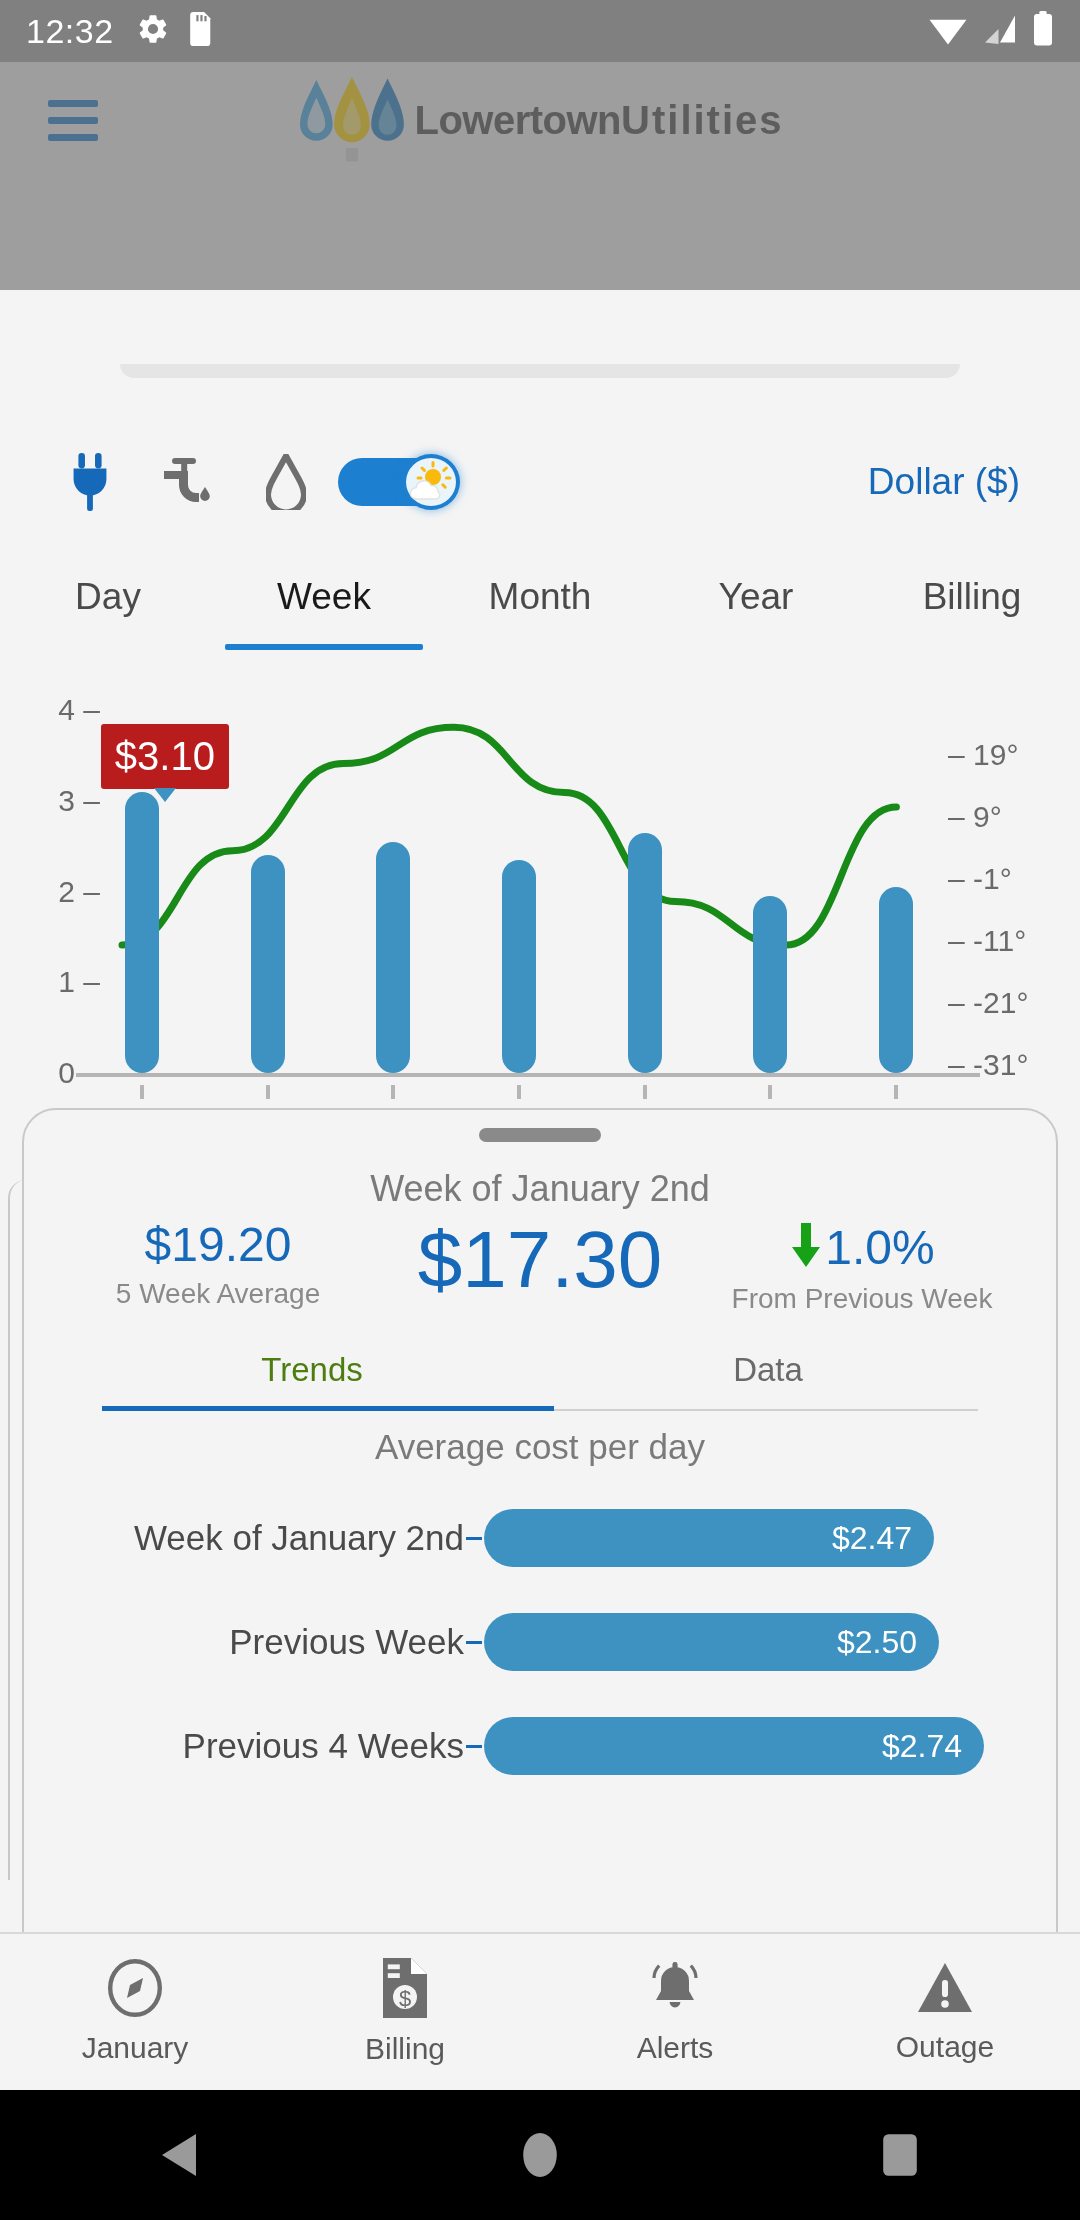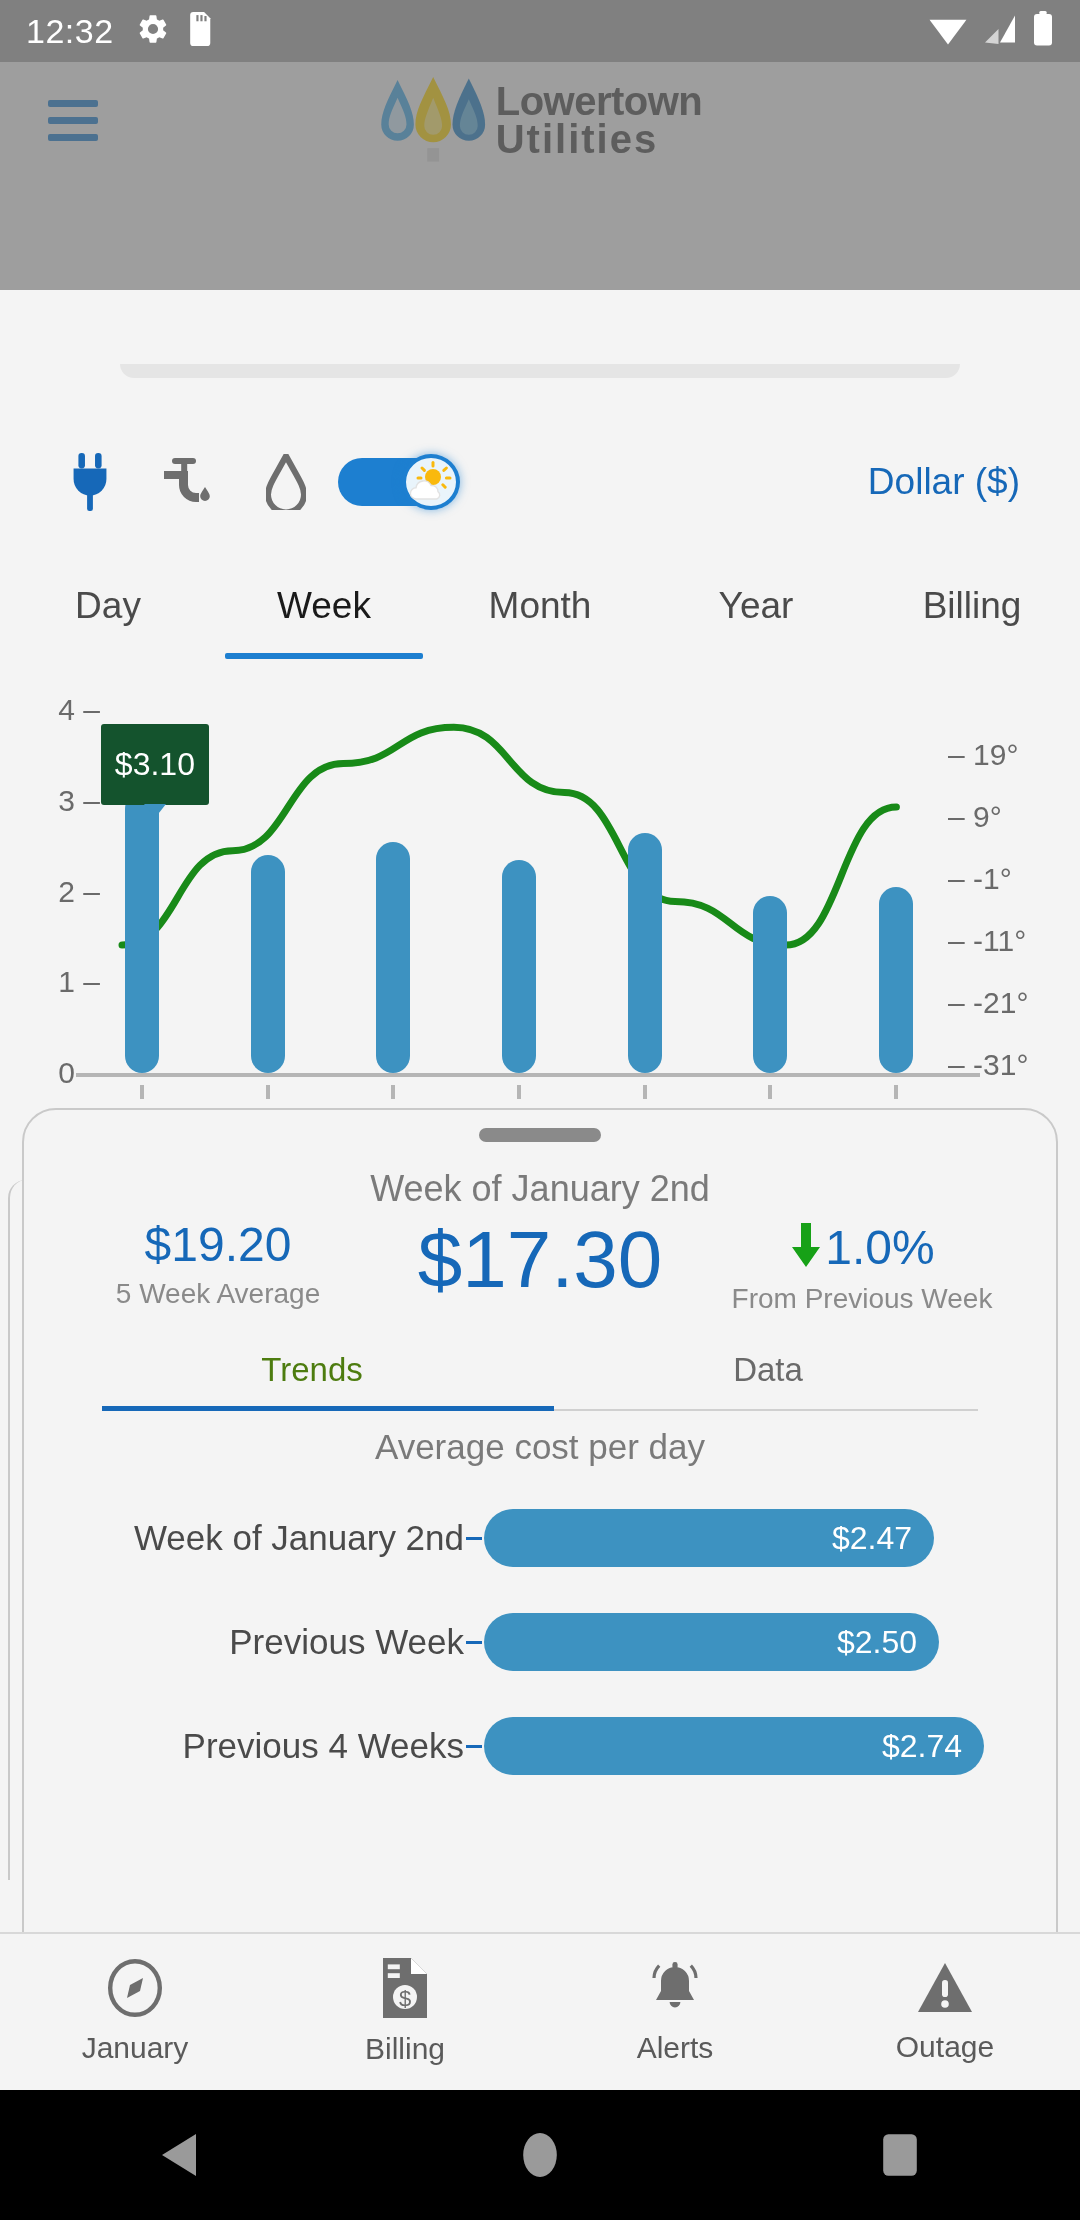--- a/index.html
+++ b/index.html
@@ -25,21 +25,21 @@
 
   
   .appbar {
     position: absolute; top: 62px; left: 0; width: 1080px; height: 116px;
     display: flex; align-items: center; z-index: 30;
   }
   .hamburger { margin-left: 48px; width: 50px; display: flex; flex-direction: column; gap: 10px; }
   .hamburger span { display: block; height: 7px; background: #1d7fd0; border-radius: 2px; }
   .brand { position: absolute; left: 50%; transform: translateX(-50%); display: flex; align-items: center; gap: 10px; }
   .brand-mark { display: flex; align-items: flex-end; gap: 2px; }
-  .brand-text { display: flex; flex-direction: column; line-height: .95; }
+  .brand-text { display: flex; line-height: .95; }
   .brand-top { font-size: 40px; font-weight: bold; color: #4a4a4a; letter-spacing: -.5px; }
   .brand-bottom { font-size: 40px; font-weight: bold; color: #4a4a4a; letter-spacing: 2px; }
 
   
   .scrim {
     position: absolute; top: 0; left: 0; width: 1080px; height: 290px;
     background: rgba(105,105,105,.62); z-index: 35; pointer-events: none;
   }
 
   
@@ -86,21 +86,21 @@
   .unit-label {
     margin-left: auto; font-size: 37px; color: #1668b8; cursor: pointer; font-weight: normal;
   }
 
   
   .tabs {
     position: absolute; top: 560px; left: 0; width: 1080px; height: 108px;
     display: flex; z-index: 20;
   }
   .tab {
-    flex: 1; display: flex; flex-direction: column; align-items: center; justify-content: center;
+    flex: 1; display: flex; flex-direction: column; align-items: center; justify-content: flex-start;
     padding-top: 16px; cursor: pointer;
   }
   .tab-label { font-size: 37px; color: #4a4a4a; }
   .tab.active .tab-label { color: #1a1a1a; }
   .tab-underline { width: 0; height: 6px; background: transparent; margin-top: 26px; border-radius: 2px; }
   .tab.active .tab-underline { width: 198px; background: #1d7fd0; }
 
   
   .chart-wrap {
     position: absolute; top: 690px; left: 0; width: 1080px; height: 400px; z-index: 10;
@@ -115,22 +115,22 @@
   .y-right .tick {
     position: absolute; left: 0; font-size: 30px; color: #6a6a6a;
     transform: translateY(-50%); white-space: nowrap;
   }
   .axis-base { position: absolute; left: 76px; top: 383px; width: 904px; height: 4px; background: #b5b5b5; }
   .bar {
     position: absolute; width: 34px; background: #3d92c1; border-radius: 18px;
   }
   .bar-ticklet { position: absolute; width: 4px; height: 14px; background: #b5b5b5; top: 385px; }
   .bubble {
-    position: absolute; background: #14532d; color: #fff; font-size: 32px;
-    padding: 22px 14px; border-radius: 3px; white-space: nowrap;
+    position: absolute; background: #b91c1c; color: #fff; font-size: 40px;
+    padding: 10px 14px; border-radius: 3px; white-space: nowrap;
   }
   .bubble:after {
     content: ""; position: absolute; left: 50%; bottom: -13px; transform: translateX(-50%);
     border-left: 11px solid transparent; border-right: 11px solid transparent; border-top: 14px solid #3d92c1;
   }
 
   
   .sheet {
     position: absolute; left: 22px; top: 1108px; width: 1036px; height: 828px;
     background: #f4f4f4; border: 2px solid #c9c9c9; border-radius: 34px 34px 0 0;

